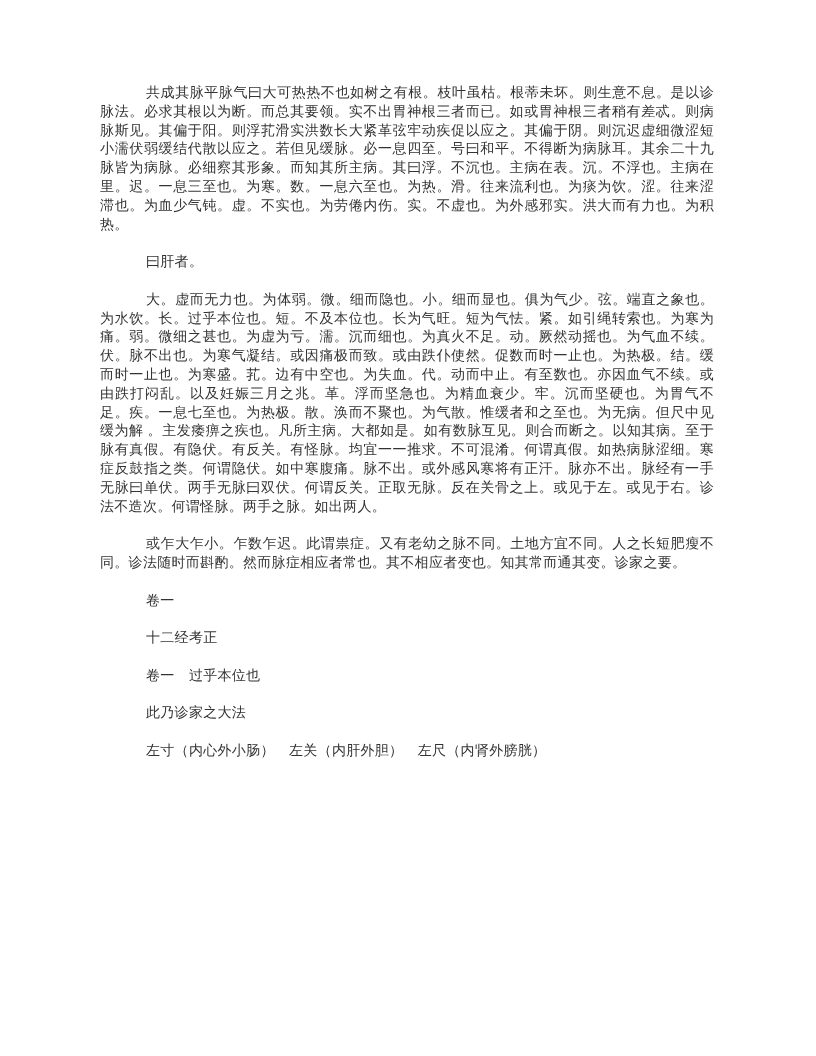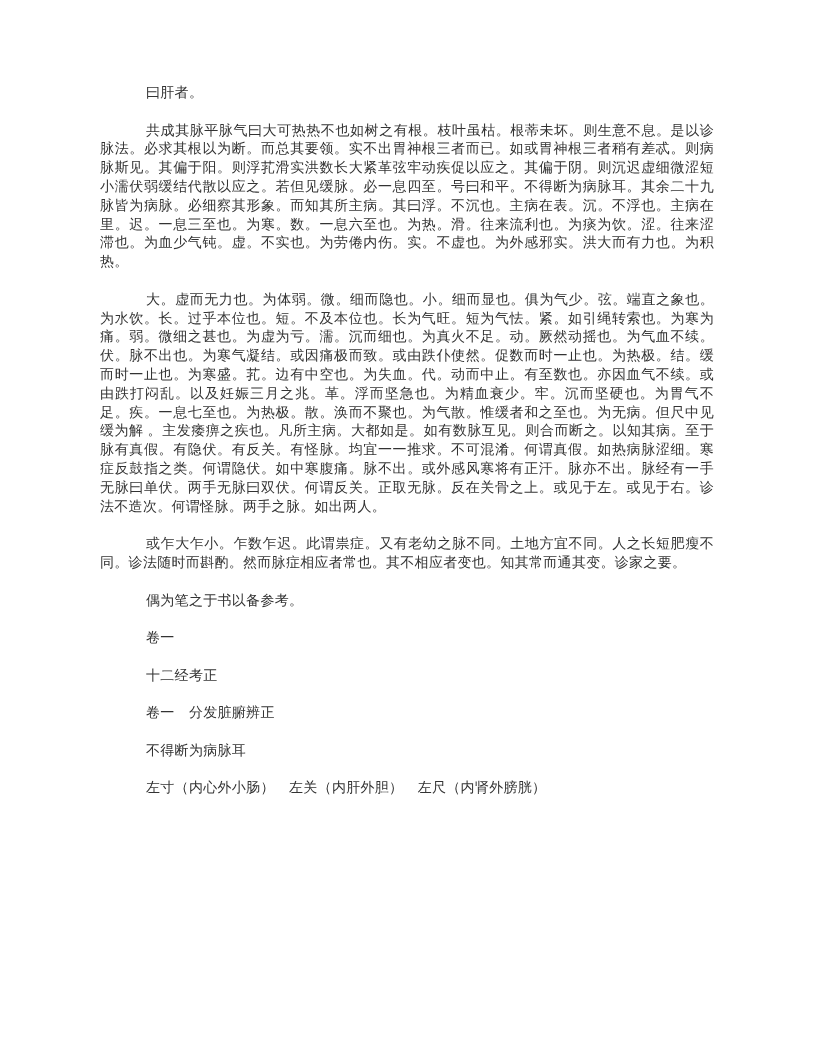--- a/index.html
+++ b/index.html
@@ -29,24 +29,23 @@
     text-indent: 46px;
     text-align: justify;
     word-break: break-all;
   }
 </style>
 </head>
 <body>
 
 <div class="page" style="background: rgb(255, 255, 255); color: rgb(51, 51, 51);">
   <main class="doc-body">
+    <p>共成其脉平脉气曰大可热热不也如树之有根。枝叶虽枯。根蒂未坏。则生意不息。是以诊脉法。必求其根以为断。而总其要领。实不出胃神根三者而已。如或胃神根三者稍有差忒。则病脉斯见。其偏于阳。则浮芤滑实洪数长大紧革弦牢动疾促以应之。其偏于阴。则沉迟虚细微涩短小濡伏弱缓结代散以应之。若但见缓脉。必一息四至。号曰和平。不得断为病脉耳。其余二十九脉皆为病脉。必细察其形象。而知其所主病。其曰浮。不沉也。主病在表。沉。不浮也。主病在里。迟。一息三至也。为寒。数。一息六至也。为热。滑。往来流利也。为痰为饮。涩。往来涩滞也。为血少气钝。虚。不实也。为劳倦内伤。实。不虚也。为外感邪实。洪大而有力也。为积热。</p>
     <p>曰肝者。</p>
-    <p>共成其脉平脉气曰大可热热不也如树之有根。枝叶虽枯。根蒂未坏。则生意不息。是以诊脉法。必求其根以为断。而总其要领。实不出胃神根三者而已。如或胃神根三者稍有差忒。则病脉斯见。其偏于阳。则浮芤滑实洪数长大紧革弦牢动疾促以应之。其偏于阴。则沉迟虚细微涩短小濡伏弱缓结代散以应之。若但见缓脉。必一息四至。号曰和平。不得断为病脉耳。其余二十九脉皆为病脉。必细察其形象。而知其所主病。其曰浮。不沉也。主病在表。沉。不浮也。主病在里。迟。一息三至也。为寒。数。一息六至也。为热。滑。往来流利也。为痰为饮。涩。往来涩滞也。为血少气钝。虚。不实也。为劳倦内伤。实。不虚也。为外感邪实。洪大而有力也。为积热。</p>
     <p>大。虚而无力也。为体弱。微。细而隐也。小。细而显也。俱为气少。弦。端直之象也。为水饮。长。过乎本位也。短。不及本位也。长为气旺。短为气怯。紧。如引绳转索也。为寒为痛。弱。微细之甚也。为虚为亏。濡。沉而细也。为真火不足。动。厥然动摇也。为气血不续。伏。脉不出也。为寒气凝结。或因痛极而致。或由跌仆使然。促数而时一止也。为热极。结。缓而时一止也。为寒盛。芤。边有中空也。为失血。代。动而中止。有至数也。亦因血气不续。或由跌打闷乱。以及妊娠三月之兆。革。浮而坚急也。为精血衰少。牢。沉而坚硬也。为胃气不足。疾。一息七至也。为热极。散。涣而不聚也。为气散。惟缓者和之至也。为无病。但尺中见缓为解 。主发痿痹之疾也。凡所主病。大都如是。如有数脉互见。则合而断之。以知其病。至于脉有真假。有隐伏。有反关。有怪脉。均宜一一推求。不可混淆。何谓真假。如热病脉涩细。寒症反鼓指之类。何谓隐伏。如中寒腹痛。脉不出。或外感风寒将有正汗。脉亦不出。脉经有一手无脉曰单伏。两手无脉曰双伏。何谓反关。正取无脉。反在关骨之上。或见于左。或见于右。诊法不造次。何谓怪脉。两手之脉。如出两人。</p>
     <p>或乍大乍小。乍数乍迟。此谓祟症。又有老幼之脉不同。土地方宜不同。人之长短肥瘦不同。诊法随时而斟酌。然而脉症相应者常也。其不相应者变也。知其常而通其变。诊家之要。</p>
-    <p>偶为笔之于书以备参考。</p>
     <p>卷一</p>
     <p>十二经考正</p>
-    <p>卷一　分发脏腑辨正</p>
-    <p>不得断为病脉耳</p>
+    <p>卷一　过乎本位也</p>
+    <p>此乃诊家之大法</p>
     <p>左寸（内心外小肠）　左关（内肝外胆）　左尺（内肾外膀胱）</p>
   </main>
 </div>
 
 </body></html>

